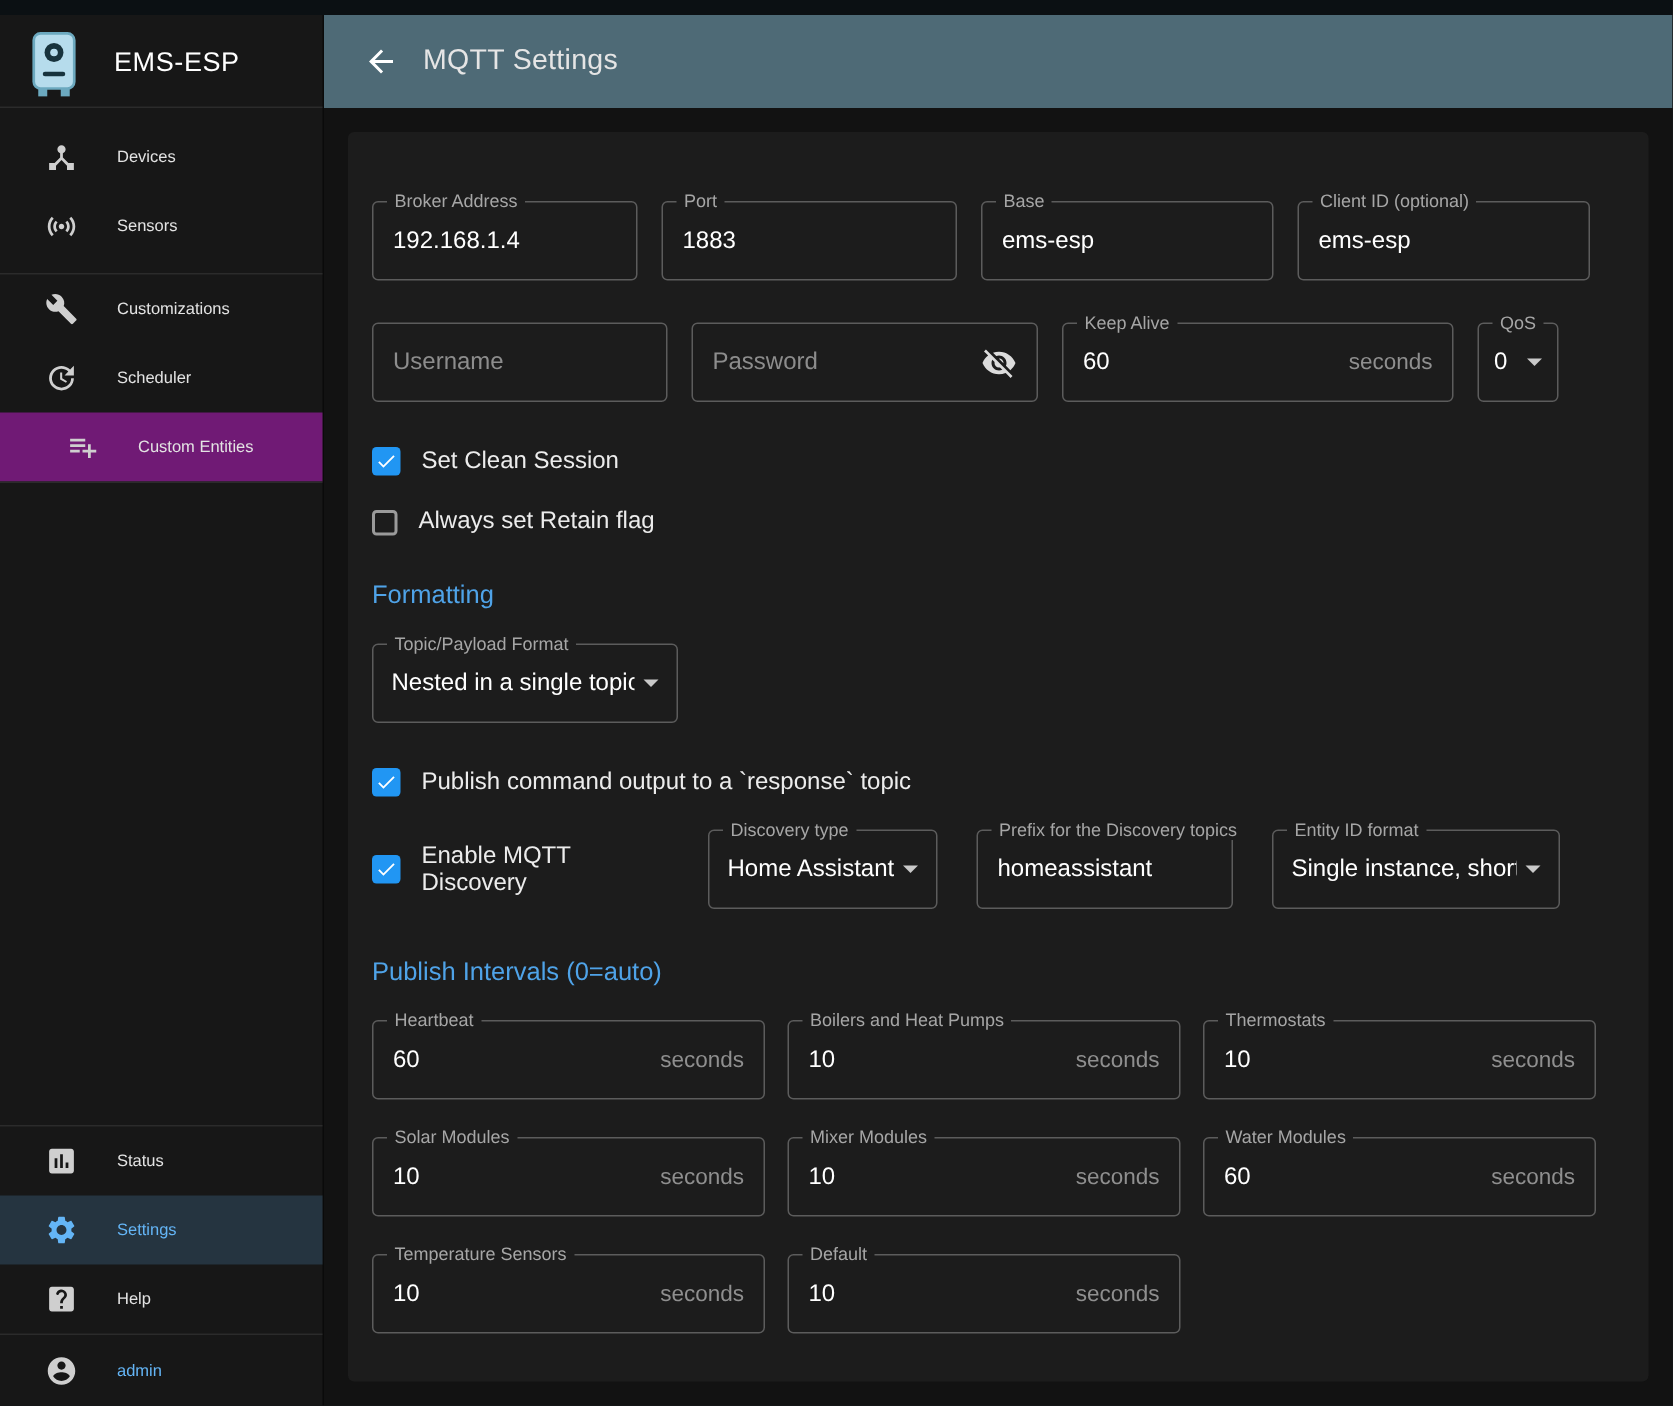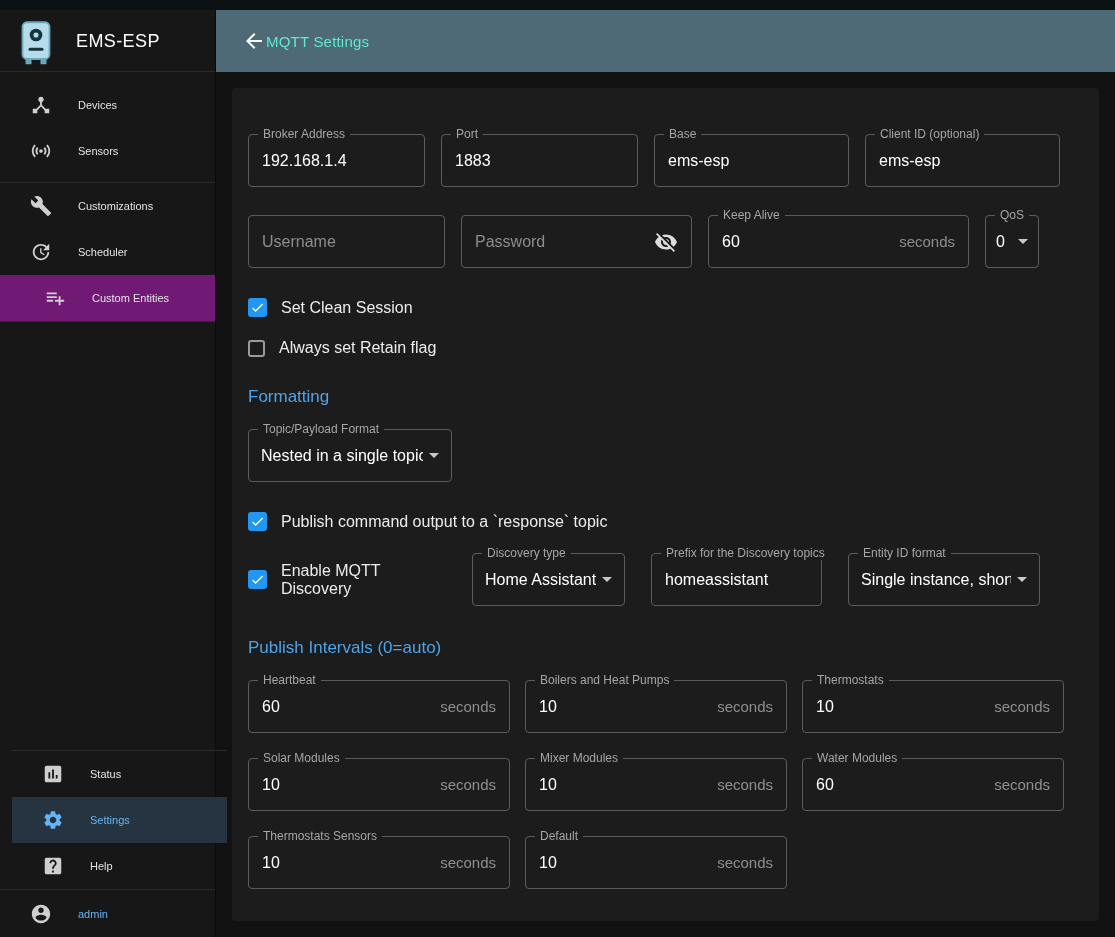--- a/index.html
+++ b/index.html
@@ -24,28 +24,28 @@
   .nav-item.highlight { background:#701a75;padding-left:44px; }
   .nav-item.selected { background:#253440; }
   .nav-item.selected .nav-label, .nav-item.selected .nav-icon { color:#64b5f6; }
   .nav-label.accent { color:#64b5f6; }
 
   .nav-top { margin-top:10px; }
   .divider { height:1px; background:#2b2b2b; }
   .divider.m { margin-top:8px; }
   .section-label { color:#64b5f6; font-size:15px; font-weight:700; padding:18px 0 14px 24px; }
 
-  .sidebar-bottom { position:absolute; bottom:48px; left:12px; width:100%; }
+  .sidebar-bottom { position:absolute; bottom:48px; left:0; width:100%; }
   .user-row { position:absolute; bottom:0; left:0; width:100%; height:48px; border-top:1px solid #2b2b2b; display:flex; align-items:center; padding-left:30px; }
 
   
   .appbar { position:absolute; left:216px; top:10px; width:899px; height:62px; background:#4e6a76; display:flex; align-items:center; z-index:20; }
   .back-btn { margin-left:26px; width:24px; height:24px; color:#ffffff; cursor:pointer; flex:none; }
   .back-btn svg { width:24px; height:24px; }
-  .appbar-title { font-size:15px; font-weight:500; color:#5eead4; letter-spacing:.2px; }
+  .appbar-title { margin-left:16px; font-size:19px; font-weight:500; color:#e5e5e5; letter-spacing:.2px; }
 
   
   .main { position:absolute; left:216px; top:72px; width:899px; height:865px; background:#121212; }
   .card { position:absolute; left:16px; top:16px; width:867px; height:833px; background:#1c1c1c; border-radius:4px; padding:14px 16px; }
 
   .check-row { display:flex; align-items:center; gap:14px; }
   .checkbox { width:19px; height:19px; border-radius:3px; flex:none; display:flex; align-items:center; justify-content:center; cursor:pointer; }
   .checkbox.checked { background:#2196f3; }
   .checkbox.unchecked { width:17px; height:17px; border:2px solid #9a9a9a; background:transparent; }
   .check-label { font-size:16px; color:#ececec; }
@@ -329,21 +329,21 @@
       </div>
       <div class="field" style="width:262px">
         <span class="field-label">Water Modules</span>
         <input class="field-input" value="60" style="">
         <span class="suffix">seconds</span>
       </div>
     </div>
 
     <div class="row mt25" style="gap:15px">
       <div class="field" style="width:262px">
-        <span class="field-label">Thermostats Sensors</span>
+        <span class="field-label">Temperature Sensors</span>
         <input class="field-input" value="10" style="">
         <span class="suffix">seconds</span>
       </div>
       <div class="field" style="width:262px">
         <span class="field-label">Default</span>
         <input class="field-input" value="10" style="">
         <span class="suffix">seconds</span>
       </div>
     </div>
 

